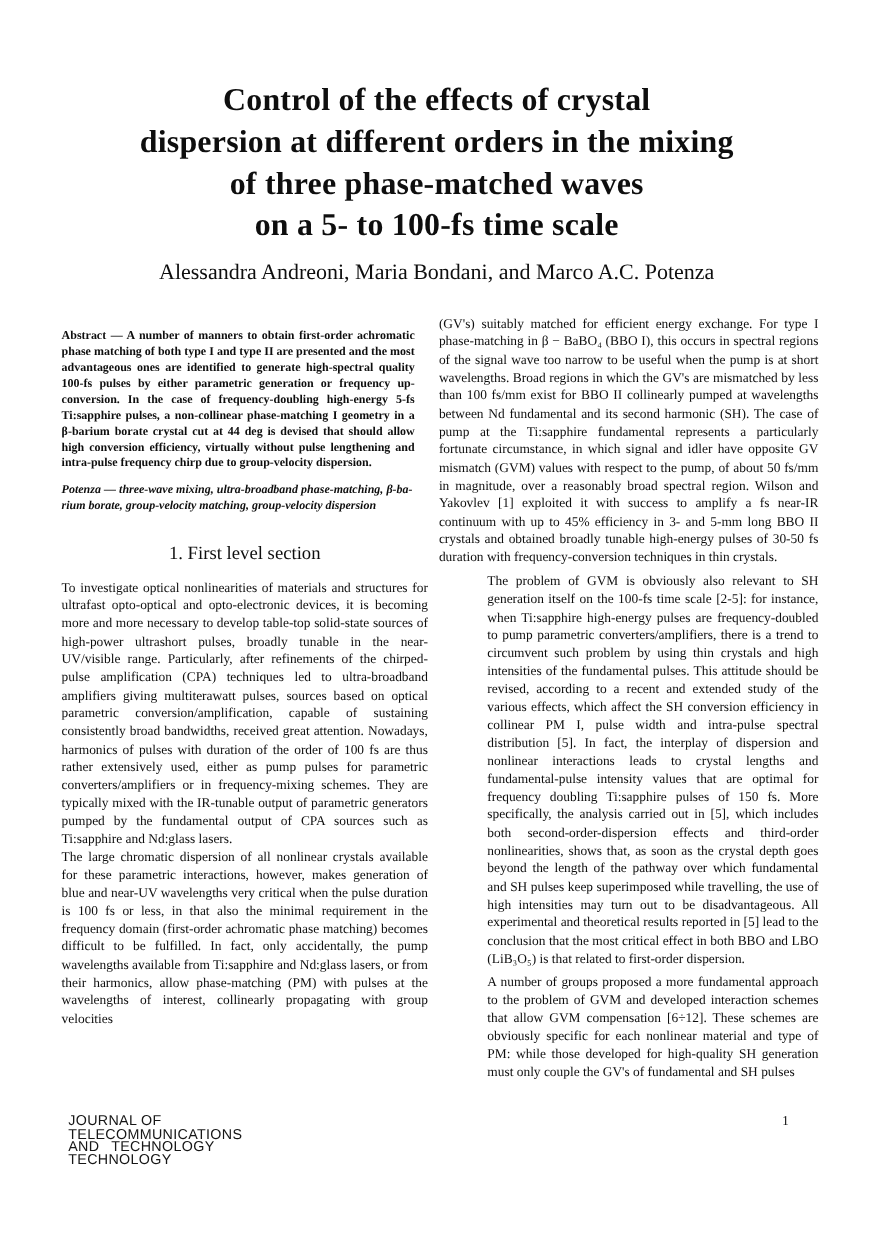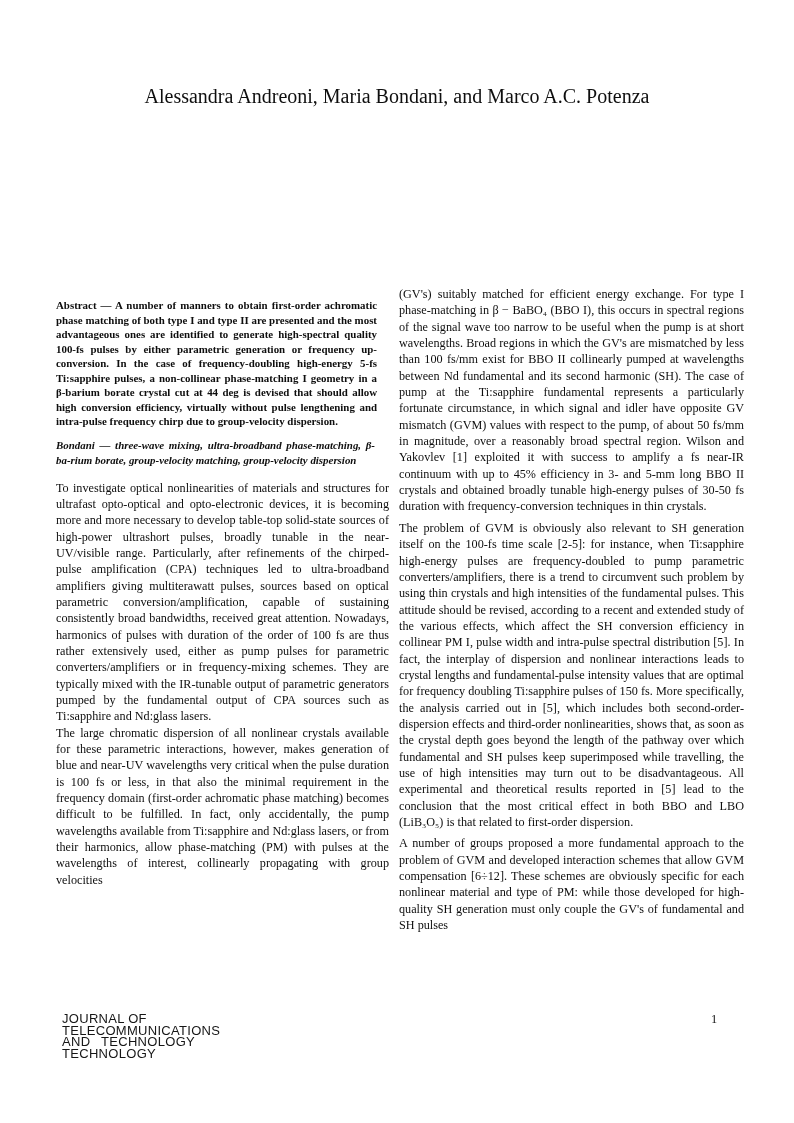--- a/index.html
+++ b/index.html
@@ -79,21 +79,21 @@
     font-weight: bold;
     font-style: italic;
     text-align: left;
   }
   .body-par {
     margin: 0;
     font-size: 12.2px;
     line-height: 16.35px;
   }
   .col-left .body-par.first { margin-top: 12px; }
-  .col-right .body-par + .body-par { margin-top: 5px; }
+  .col-right .body-par + .body-par { margin-top: 5px; margin-left: 44px; }
 
   
   .journal-footer {
     position: absolute;
     top: 1013px;
     left: 62px;
     width: 198px;
     font-family: "Liberation Sans", "DejaVu Sans", sans-serif;
     font-size: 13px;
     line-height: 11.5px;
@@ -112,34 +112,41 @@
     font-size: 12.5px;
     color: #161616;
   }
 </style>
 </head>
 <body>
 
 <div class="sheet">
 
   <header class="title-block">
+    <h1 class="paper-title">
+      <span class="title-line">Control of the effects of crystal</span>
+      <span class="title-line">dispersion at different orders in the mixing</span>
+      <span class="title-line">of three phase-matched waves</span>
+      <span class="title-line">on a 5- to 100-fs time scale</span>
+    </h1>
     <div class="authors">Alessandra Andreoni, Maria Bondani, and Marco A.C. Potenza</div>
   </header>
 
   <div class="columns">
 
     <div class="col col-left">
       <p class="abstract">
         <span class="abstract-label">Abstract —</span>
         <span>A number of manners to obtain first-order achromatic phase matching of both type I and type II are presented and the most advantageous ones are identified to generate high-spectral quality 100-fs pulses by either parametric generation or frequency up-conversion. In the case of frequency-doubling high-energy 5-fs Ti:sapphire pulses, a non-collinear phase-matching I geometry in a β-barium borate crystal cut at 44 deg is devised that should allow high conversion efficiency, virtually without pulse lengthening and intra-pulse frequency chirp due to group-velocity dispersion.</span>
       </p>
       <p class="keywords">
-        <span class="keywords-label">Bondani —</span>
+        <span class="keywords-label">Potenza —</span>
         <span>three-wave mixing, ultra-broadband phase-matching, β-ba-rium borate, group-velocity matching, group-velocity dispersion</span>
       </p>
+      <h2 class="section-heading">1. First level section</h2>
       <p class="body-par first">To investigate optical nonlinearities of materials and structures for ultrafast opto-optical and opto-electronic devices, it is becoming more and more necessary to develop table-top solid-state sources of high-power ultrashort pulses, broadly tunable in the near-UV/visible range. Particularly, after refinements of the chirped-pulse amplification (CPA) techniques led to ultra-broadband amplifiers giving multiterawatt pulses, sources based on optical parametric conversion/amplification, capable of sustaining consistently broad bandwidths, received great attention. Nowadays, harmonics of pulses with duration of the order of 100 fs are thus rather extensively used, either as pump pulses for parametric converters/amplifiers or in frequency-mixing schemes. They are typically mixed with the IR-tunable output of parametric generators pumped by the fundamental output of CPA sources such as Ti:sapphire and Nd:glass lasers.</p>
       <p class="body-par">The large chromatic dispersion of all nonlinear crystals available for these parametric interactions, however, makes generation of blue and near-UV wavelengths very critical when the pulse duration is 100 fs or less, in that also the minimal requirement in the frequency domain (first-order achromatic phase matching) becomes difficult to be fulfilled. In fact, only accidentally, the pump wavelengths available from Ti:sapphire and Nd:glass lasers, or from their harmonics, allow phase-matching (PM) with pulses at the wavelengths of interest, collinearly propagating with group velocities</p>
     </div>
 
     <div class="col col-right">
       <p class="body-par">(GV's) suitably matched for efficient energy exchange. For type I phase-matching in β − BaBO₄ (BBO I), this occurs in spectral regions of the signal wave too narrow to be useful when the pump is at short wavelengths. Broad regions in which the GV's are mismatched by less than 100 fs/mm exist for BBO II collinearly pumped at wavelengths between Nd fundamental and its second harmonic (SH). The case of pump at the Ti:sapphire fundamental represents a particularly fortunate circumstance, in which signal and idler have opposite GV mismatch (GVM) values with respect to the pump, of about 50 fs/mm in magnitude, over a reasonably broad spectral region. Wilson and Yakovlev [1] exploited it with success to amplify a fs near-IR continuum with up to 45% efficiency in 3- and 5-mm long BBO II crystals and obtained broadly tunable high-energy pulses of 30-50 fs duration with frequency-conversion techniques in thin crystals.</p>
       <p class="body-par">The problem of GVM is obviously also relevant to SH generation itself on the 100-fs time scale [2-5]: for instance, when Ti:sapphire high-energy pulses are frequency-doubled to pump parametric converters/amplifiers, there is a trend to circumvent such problem by using thin crystals and high intensities of the fundamental pulses. This attitude should be revised, according to a recent and extended study of the various effects, which affect the SH conversion efficiency in collinear PM I, pulse width and intra-pulse spectral distribution [5]. In fact, the interplay of dispersion and nonlinear interactions leads to crystal lengths and fundamental-pulse intensity values that are optimal for frequency doubling Ti:sapphire pulses of 150 fs. More specifically, the analysis carried out in [5], which includes both second-order-dispersion effects and third-order nonlinearities, shows that, as soon as the crystal depth goes beyond the length of the pathway over which fundamental and SH pulses keep superimposed while travelling, the use of high intensities may turn out to be disadvantageous. All experimental and theoretical results reported in [5] lead to the conclusion that the most critical effect in both BBO and LBO (LiB₃O₅) is that related to first-order dispersion.</p>
       <p class="body-par">A number of groups proposed a more fundamental approach to the problem of GVM and developed interaction schemes that allow GVM compensation [6÷12]. These schemes are obviously specific for each nonlinear material and type of PM: while those developed for high-quality SH generation must only couple the GV's of fundamental and SH pulses</p>
     </div>
 

